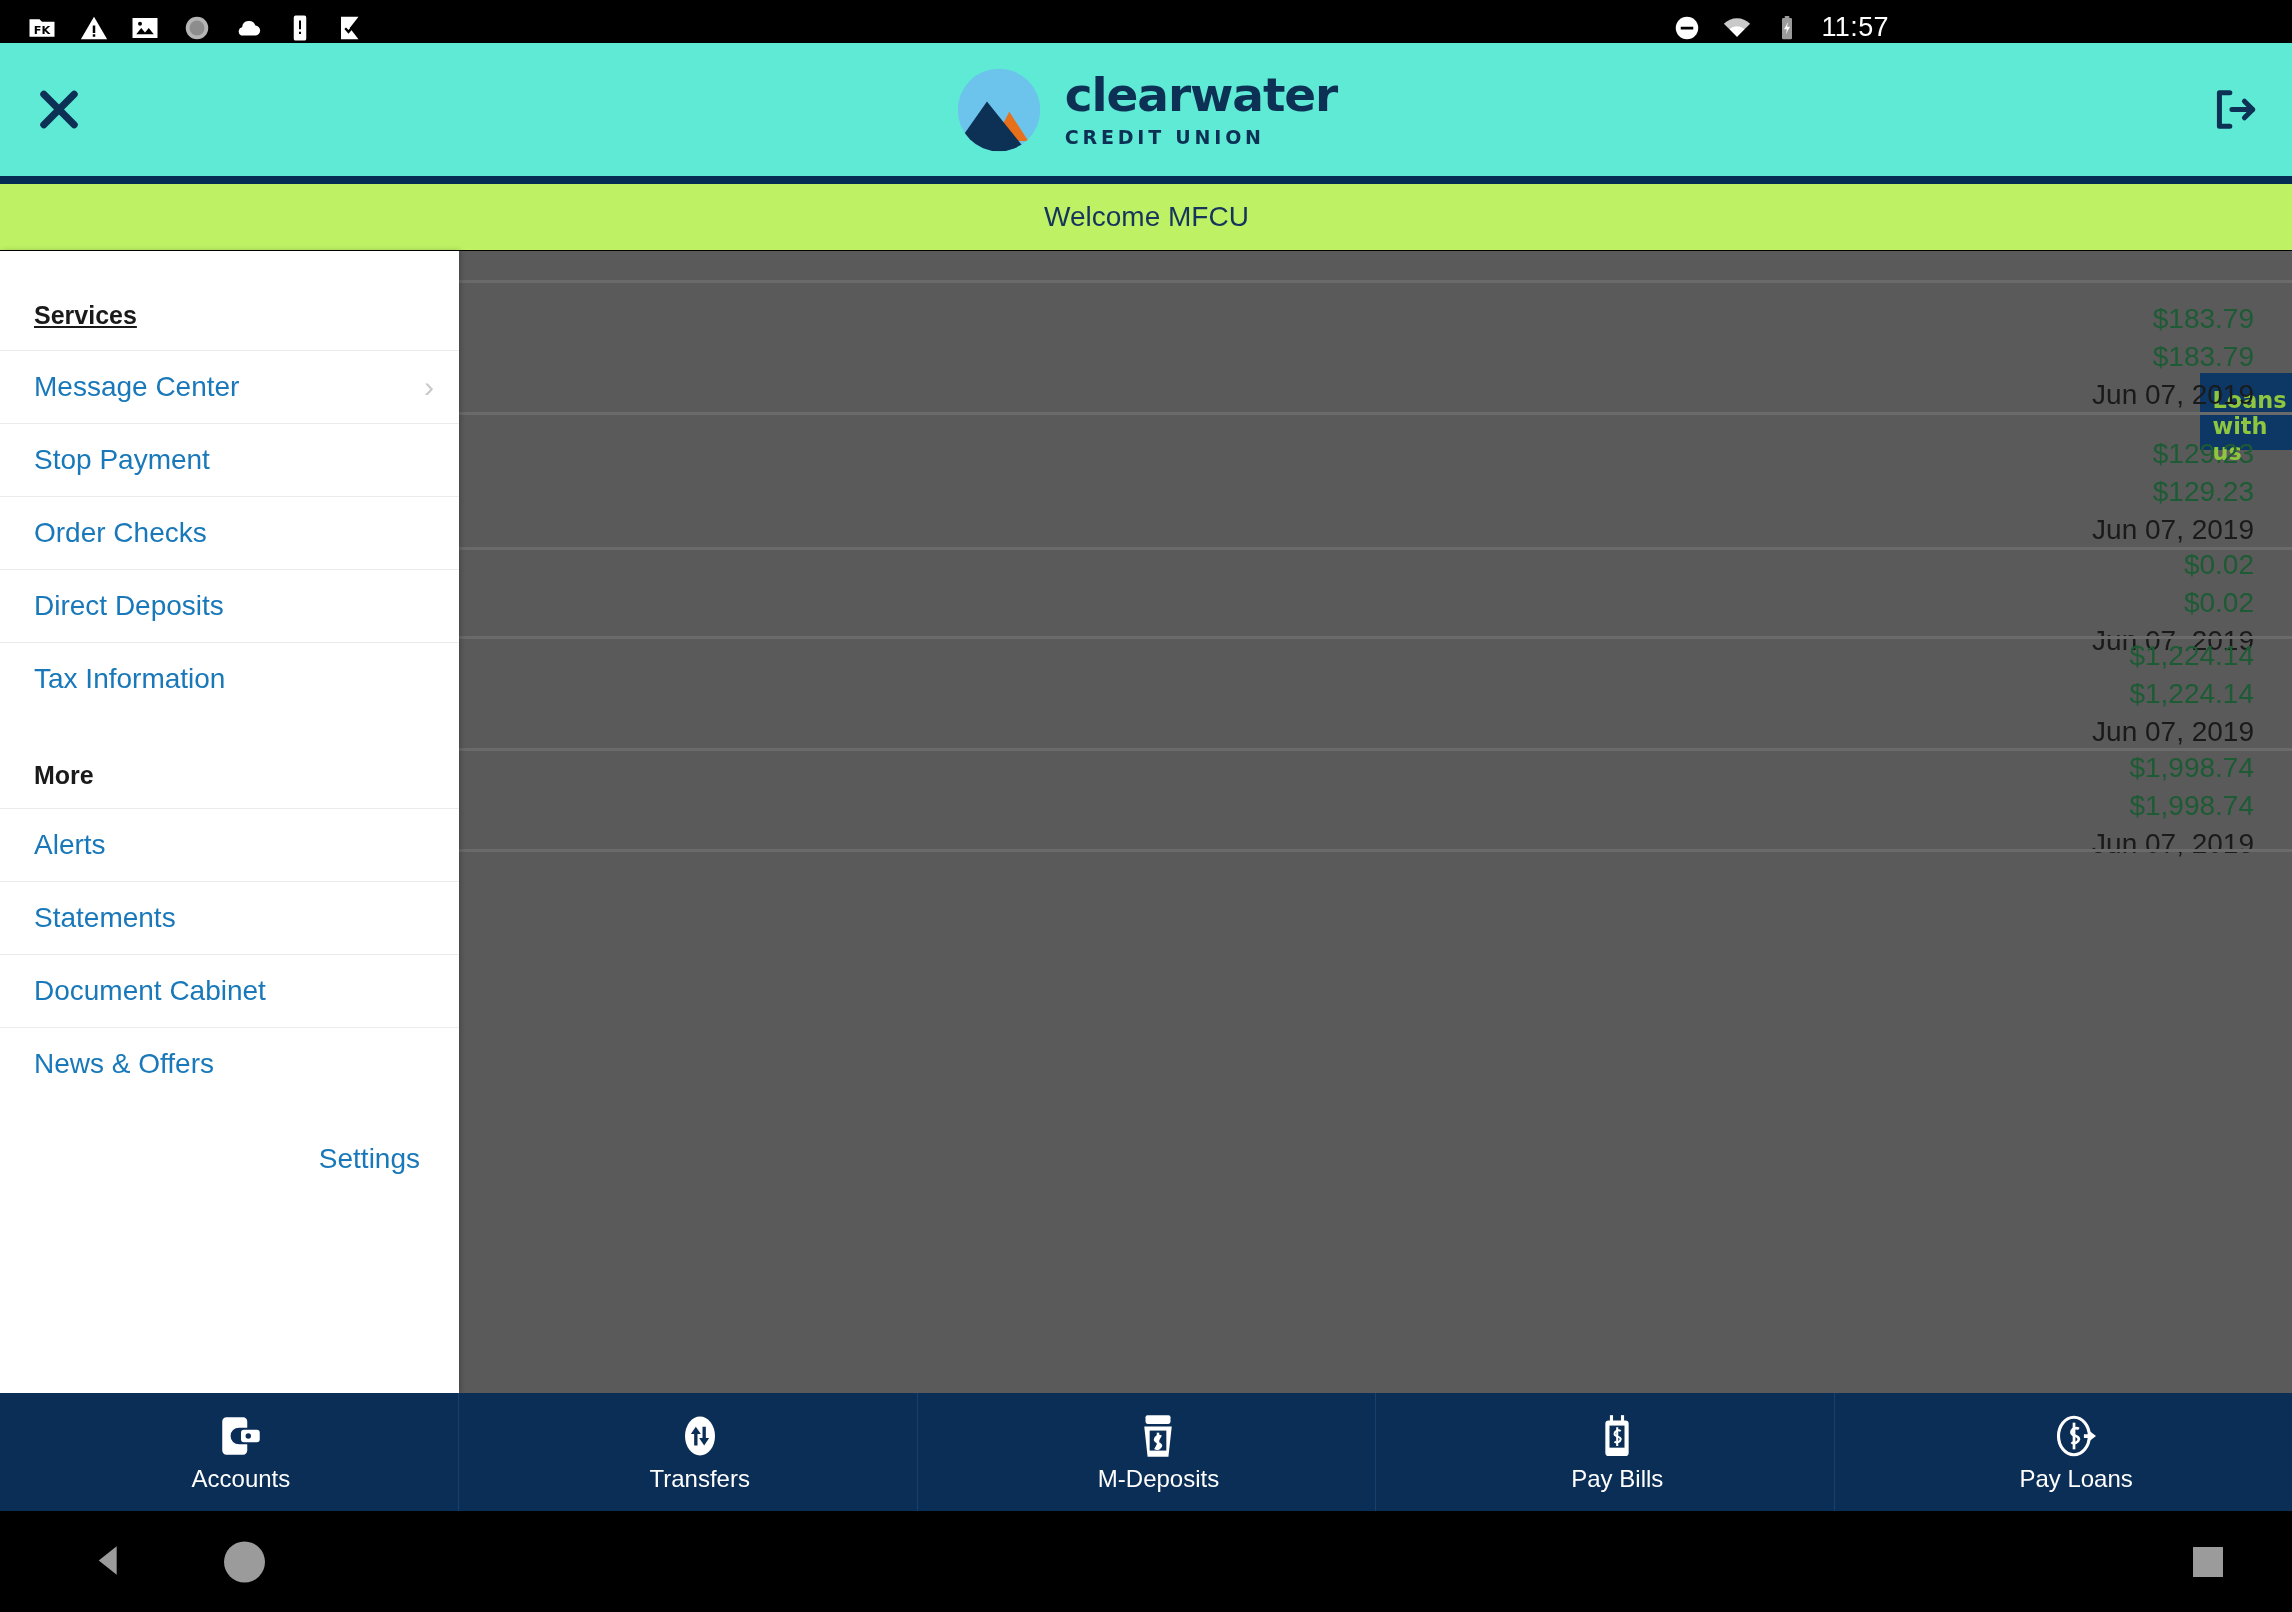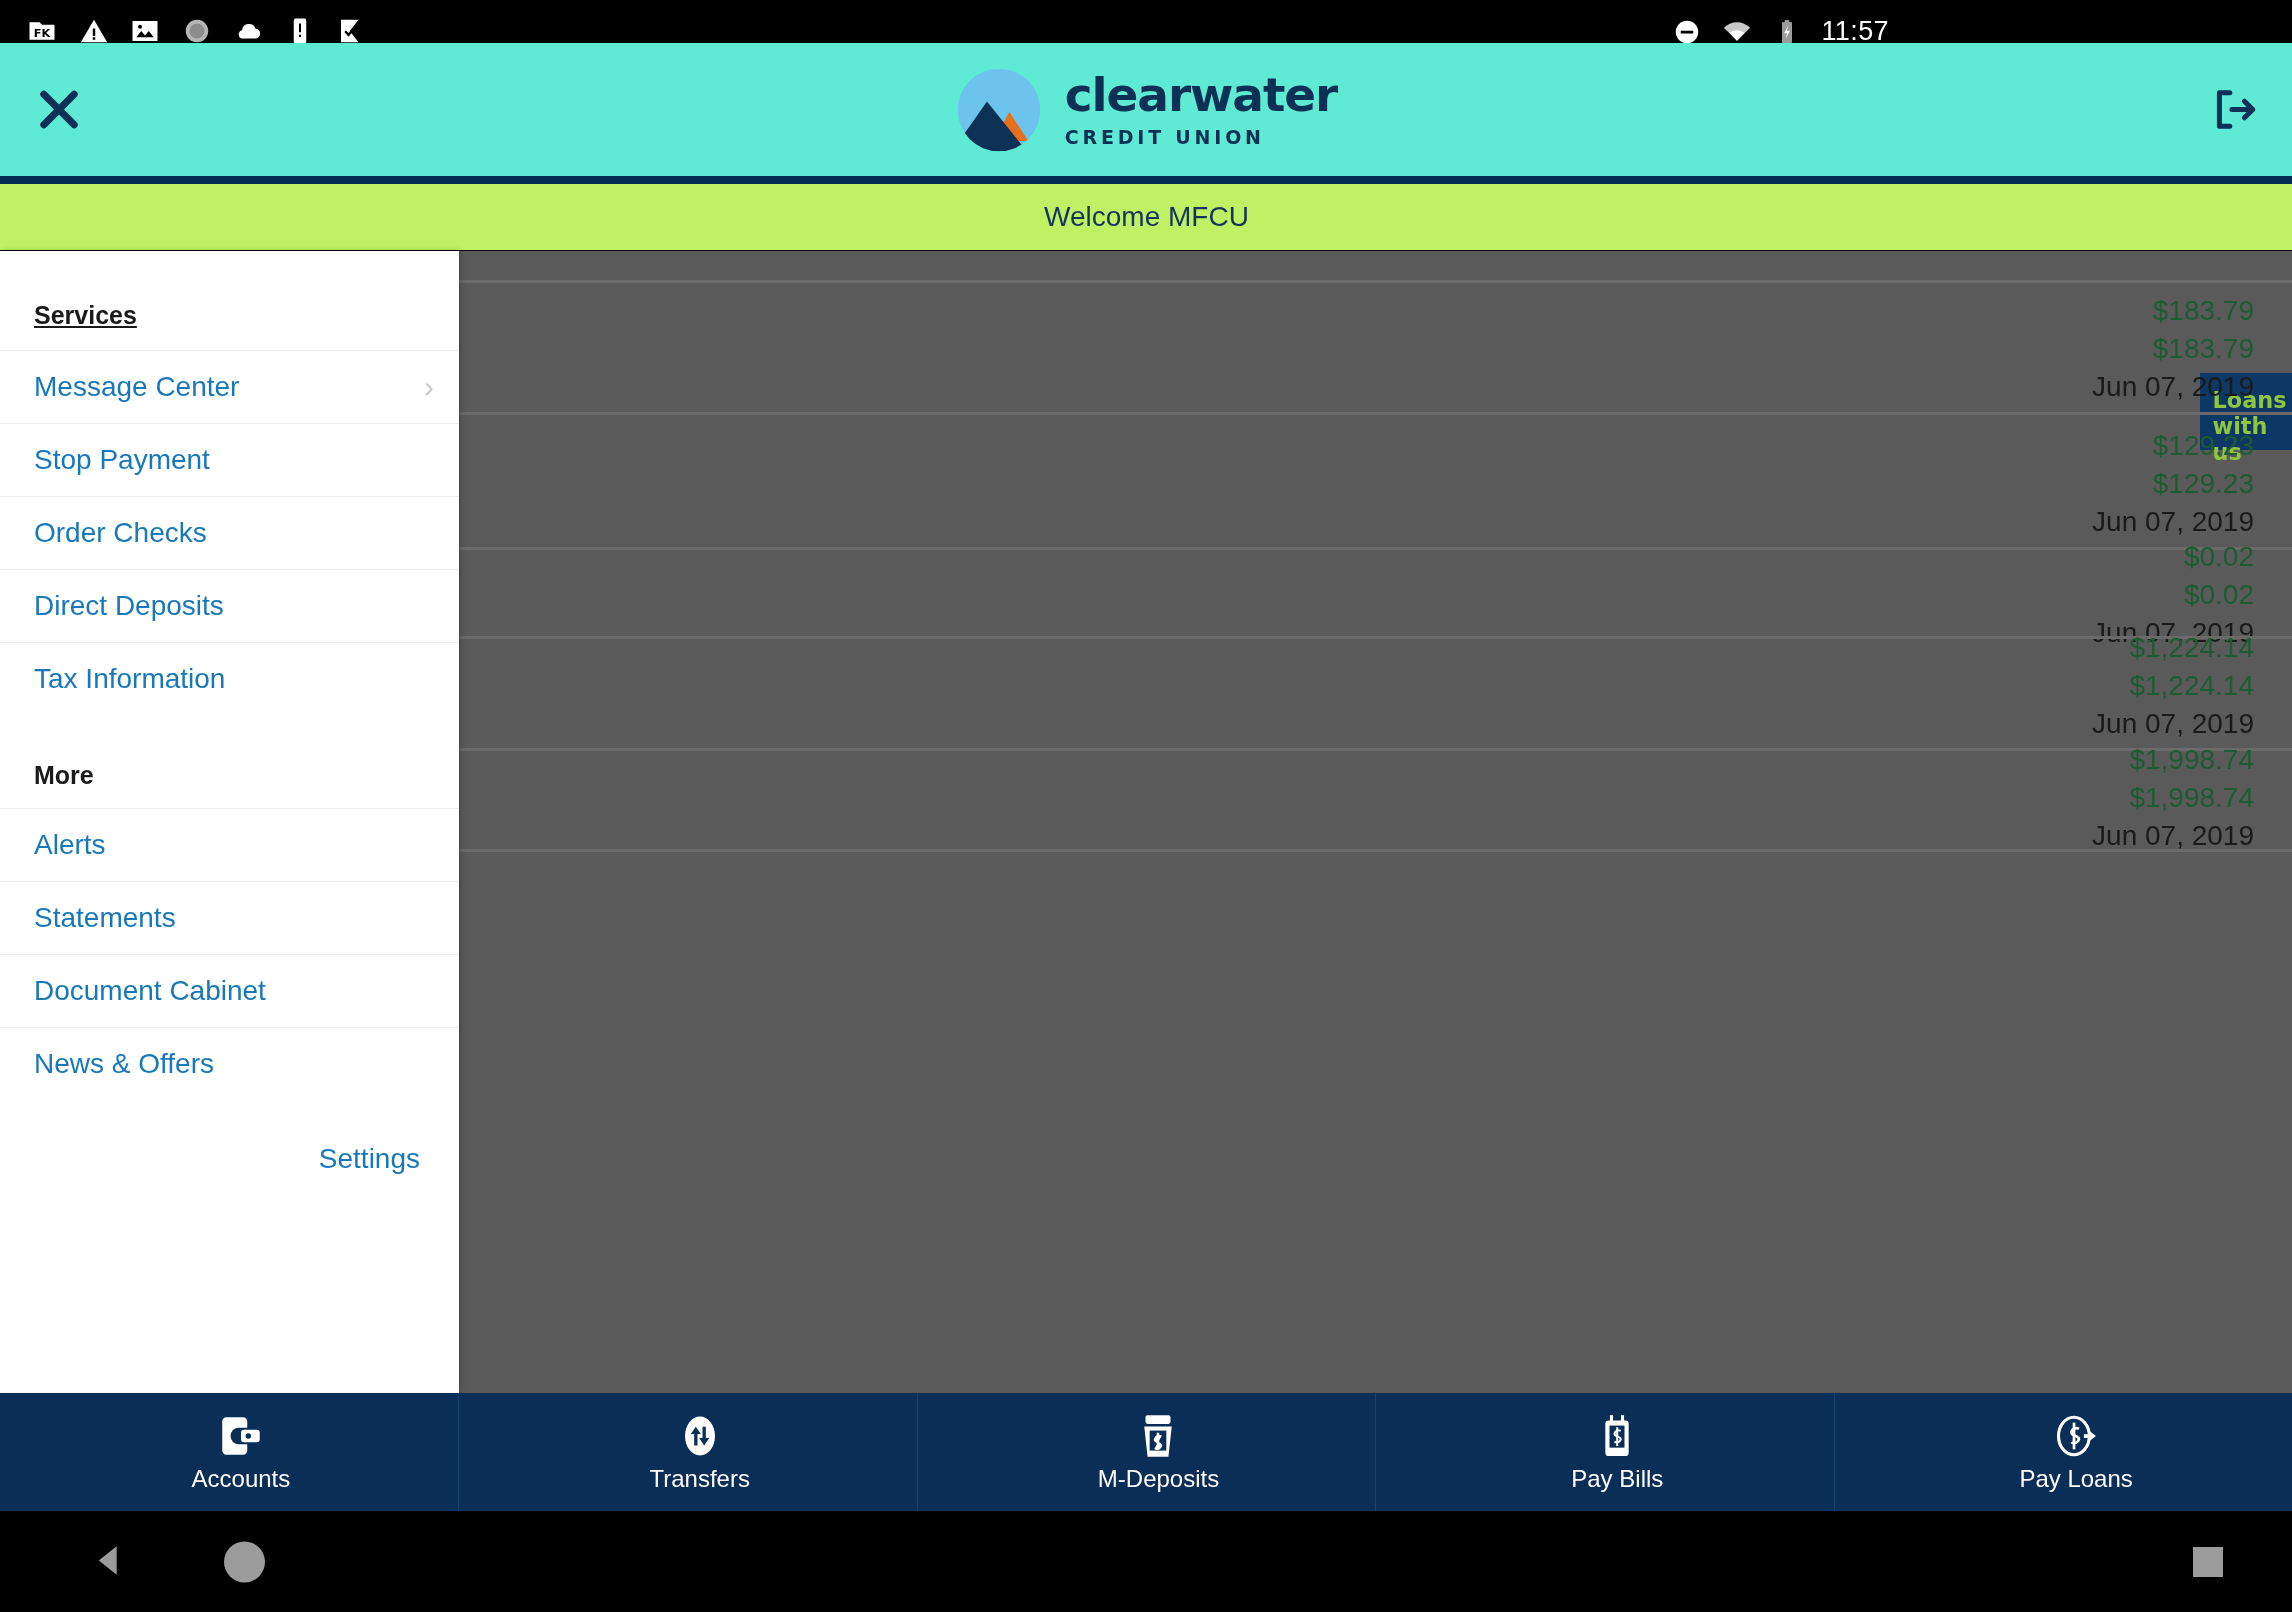--- a/index.html
+++ b/index.html
@@ -1,22 +1,22 @@
 <!DOCTYPE html>
 <html style="font-size:14.3px"><head>
 <meta charset="utf-8">
 <style>
   * { margin:0; padding:0; box-sizing:border-box; }
   html,body { width:2293px; height:1612px; background:#000; }
   body { font-family:"Liberation Sans", sans-serif; overflow:hidden; }
 
   
   .statusbar{
-    position:absolute; left:0; top:16px; width:1914px; height:43px;
-    background:#000; display:flex; align-items:flex-start;
+    position:absolute; left:0; top:0; width:1914px; height:43px;
+    background:#000; display:flex; align-items:flex-end;
   }
   .sb-left{ display:flex; align-items:center; gap:21.5px; padding-left:27px; }
   .sb-right{ margin-left:auto; display:flex; align-items:center; gap:19.7px; padding-right:25px; }
   .sb-ico{ width:30px; height:30px; display:block; }
   .sb-time{ color:#fff; font-size:27px; letter-spacing:0.4px; font-family:"Liberation Sans", sans-serif; }
 
   
   .appheader{
     position:absolute; left:0; top:43px; width:2293px; height:133px;
     background:#5eead4; display:flex; align-items:center;
@@ -39,21 +39,21 @@
     color:#16355c; font-size:28px;
   }
 
   
   .content{
     position:absolute; left:0; top:251px; width:2293px; height:1142px;
     background:#5a5a5a; overflow:hidden;
   }
   .acct-row{ position:absolute; right:0; width:2293px; }
   .acct-div{ position:absolute; left:0; width:2293px; height:2.7px; background:#6a6a6a; }
-  .acct-vals{ position:absolute; right:39px; text-align:right; }
+  .acct-vals{ position:absolute; right:39px; text-align:right;margin-top:8px; }
   .bal{ color:#1d5b35; font-size:28px; line-height:38px; }
   .bal-date{ color:#1a1a1a; font-size:28px; line-height:38px; }
   .ghost-text{ position:absolute; color:#1a1a1a; font-size:28px; }
 
   .chat-btn{
     position:absolute; right:0; top:122px; width:93px; height:77px;
     background:#0d3866; color:#8ec63f; font-weight:700; font-size:22.4px;
     line-height:26px; padding:14.3px 0 0 12.5px; cursor:pointer; font-family:"DejaVu Sans", sans-serif;
   }
 

